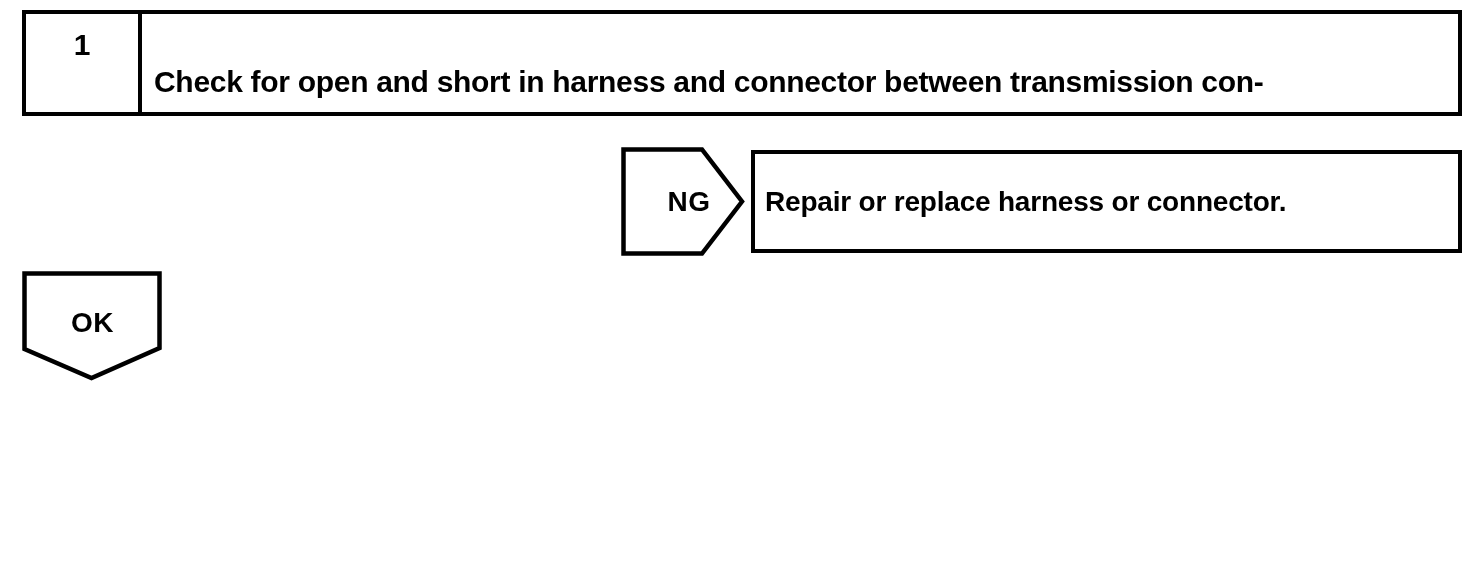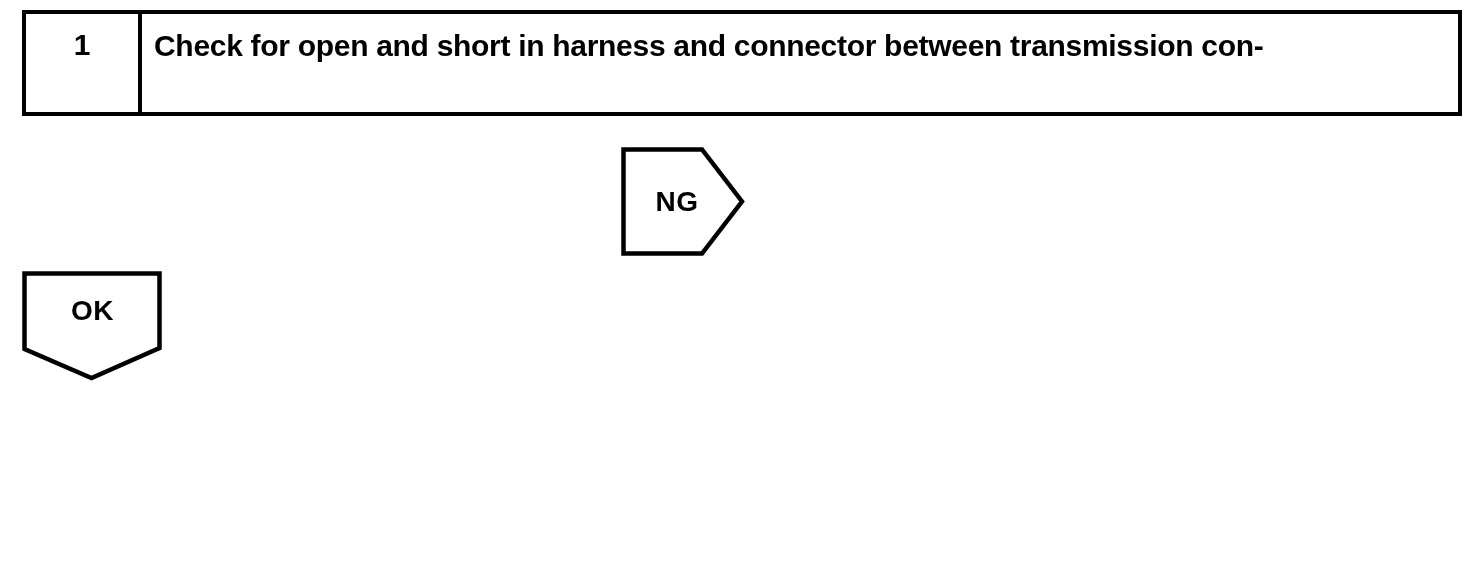--- a/index.html
+++ b/index.html
@@ -42,20 +42,21 @@
     flex: 0 0 auto;
   }
   .step-text {
     flex: 1 1 auto;
     padding: 17px 8px 16px 12px;
     font-size: 30px;
     line-height: 29px;
     letter-spacing: -0.3px;
     white-space: nowrap;
     overflow: hidden;
+    margin-top: 36px;
   }
 
   
   .connector {
     position: absolute;
   }
   .connector svg {
     position: absolute;
     left: 0;
     top: 0;
@@ -69,23 +70,23 @@
   }
   .connector-label {
     position: absolute;
     display: flex;
     align-items: center;
     justify-content: center;
     font-size: 28px;
     letter-spacing: 0.5px;
   }
   .ng-connector { left: 621px; top: 147px; width: 125px; height: 109px; }
-  .ng-connector .connector-label { left: 0; top: 0; width: 112px; height: 109px; }
+  .ng-connector .connector-label { left: 0; top: 0; width: 112px; height: 109px; padding-left: 12px; }
   .ok-connector { left: 22px; top: 271px; width: 141px; height: 110px; }
-  .ok-connector .connector-label { left: 0; top: 0; width: 141px; height: 80px; }
+  .ok-connector .connector-label { left: 0; top: 12px; width: 141px; height: 80px; }
 
   
   .action-box {
     position: absolute;
     border: 4px solid var(--ink, #000000);
     box-sizing: border-box;
     display: flex;
     align-items: center;
     background: #ffffff;
     font-size: 28px;
@@ -122,20 +123,23 @@
     </div>
   </div>
 
   <div class="connector ng-connector">
     <svg width="125" height="109" viewBox="0 0 125 109">
       <polygon class="connector-shape" points="2.5,2.5 81,2.5 121,54.5 81,106.5 2.5,106.5"></polygon>
     </svg>
     <span class="connector-label">NG</span>
   </div>
 
+  <div class="action-box repair-box">
+    <span>Repair or replace harness or connector.</span>
+  </div>
 
   <div class="connector ok-connector">
     <svg width="141" height="110" viewBox="0 0 141 110">
       <polygon class="connector-shape" points="2.5,2.5 137.5,2.5 137.5,77 69.5,107 2.5,78"></polygon>
     </svg>
     <span class="connector-label">OK</span>
   </div>
 
 
 </div>

